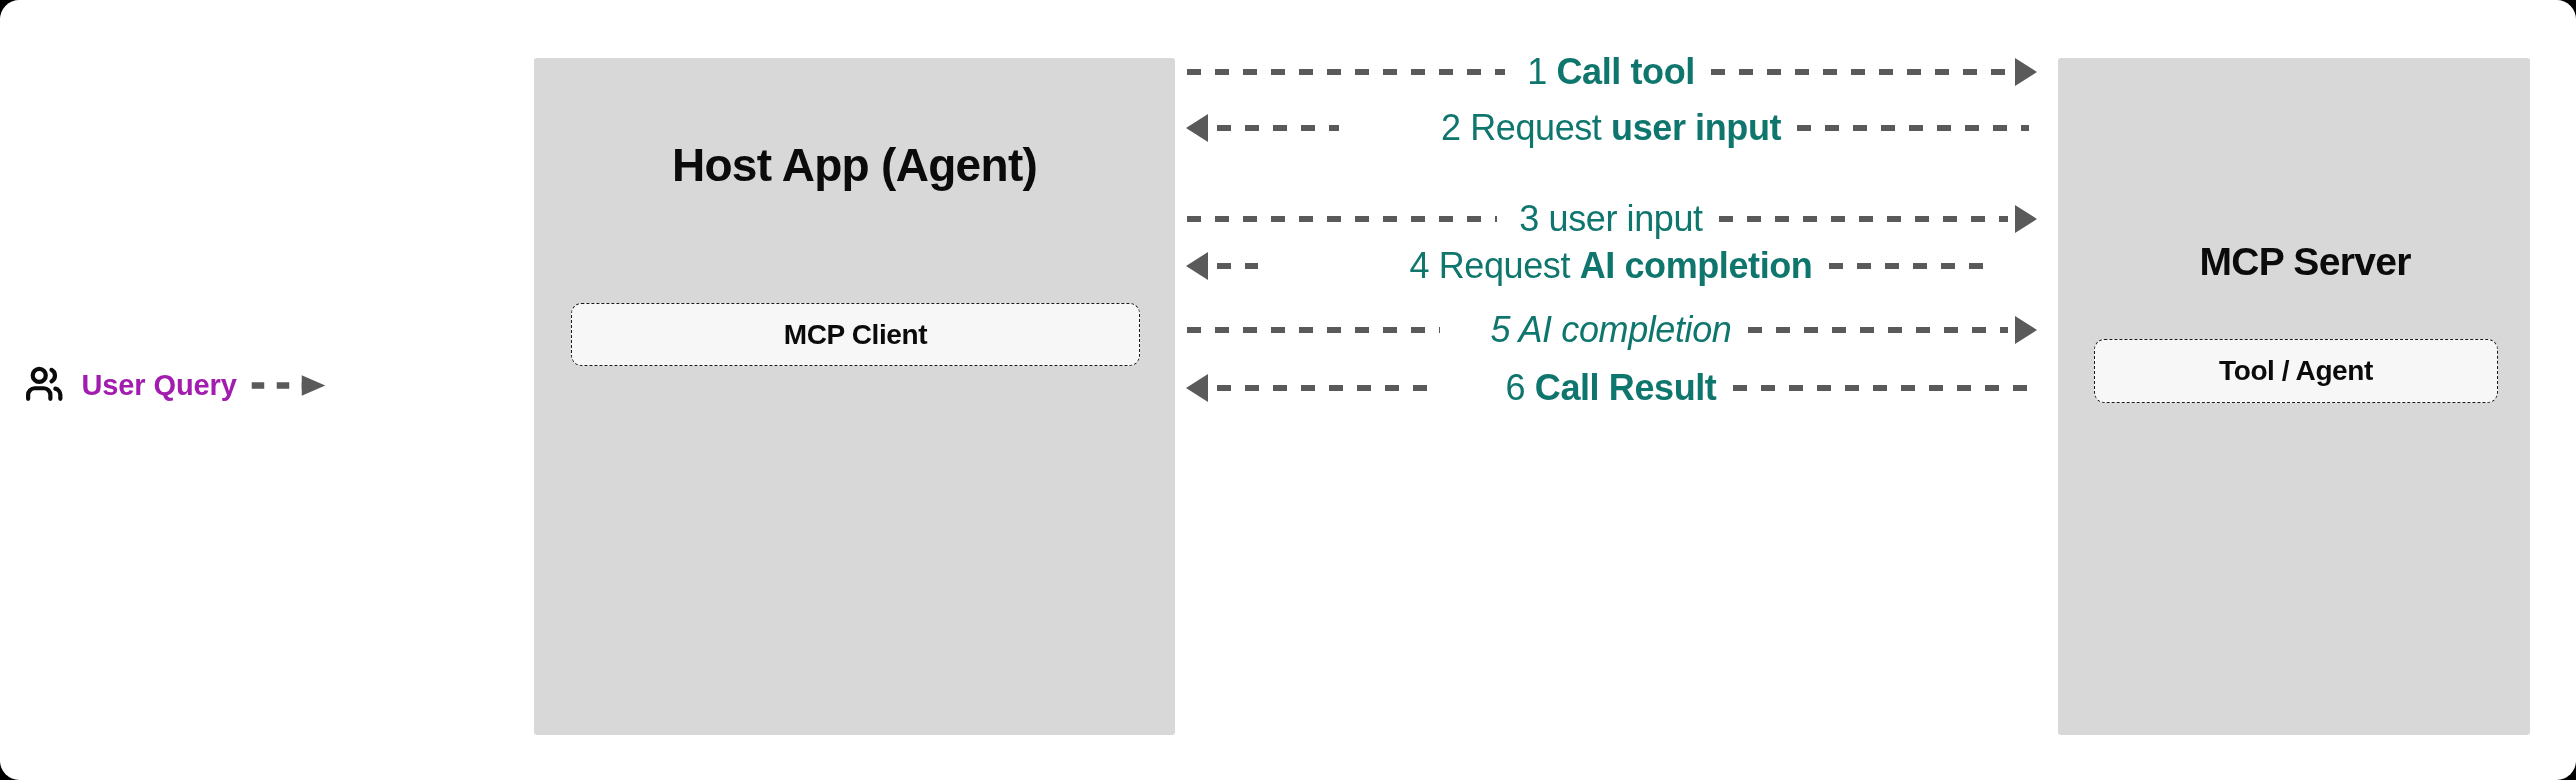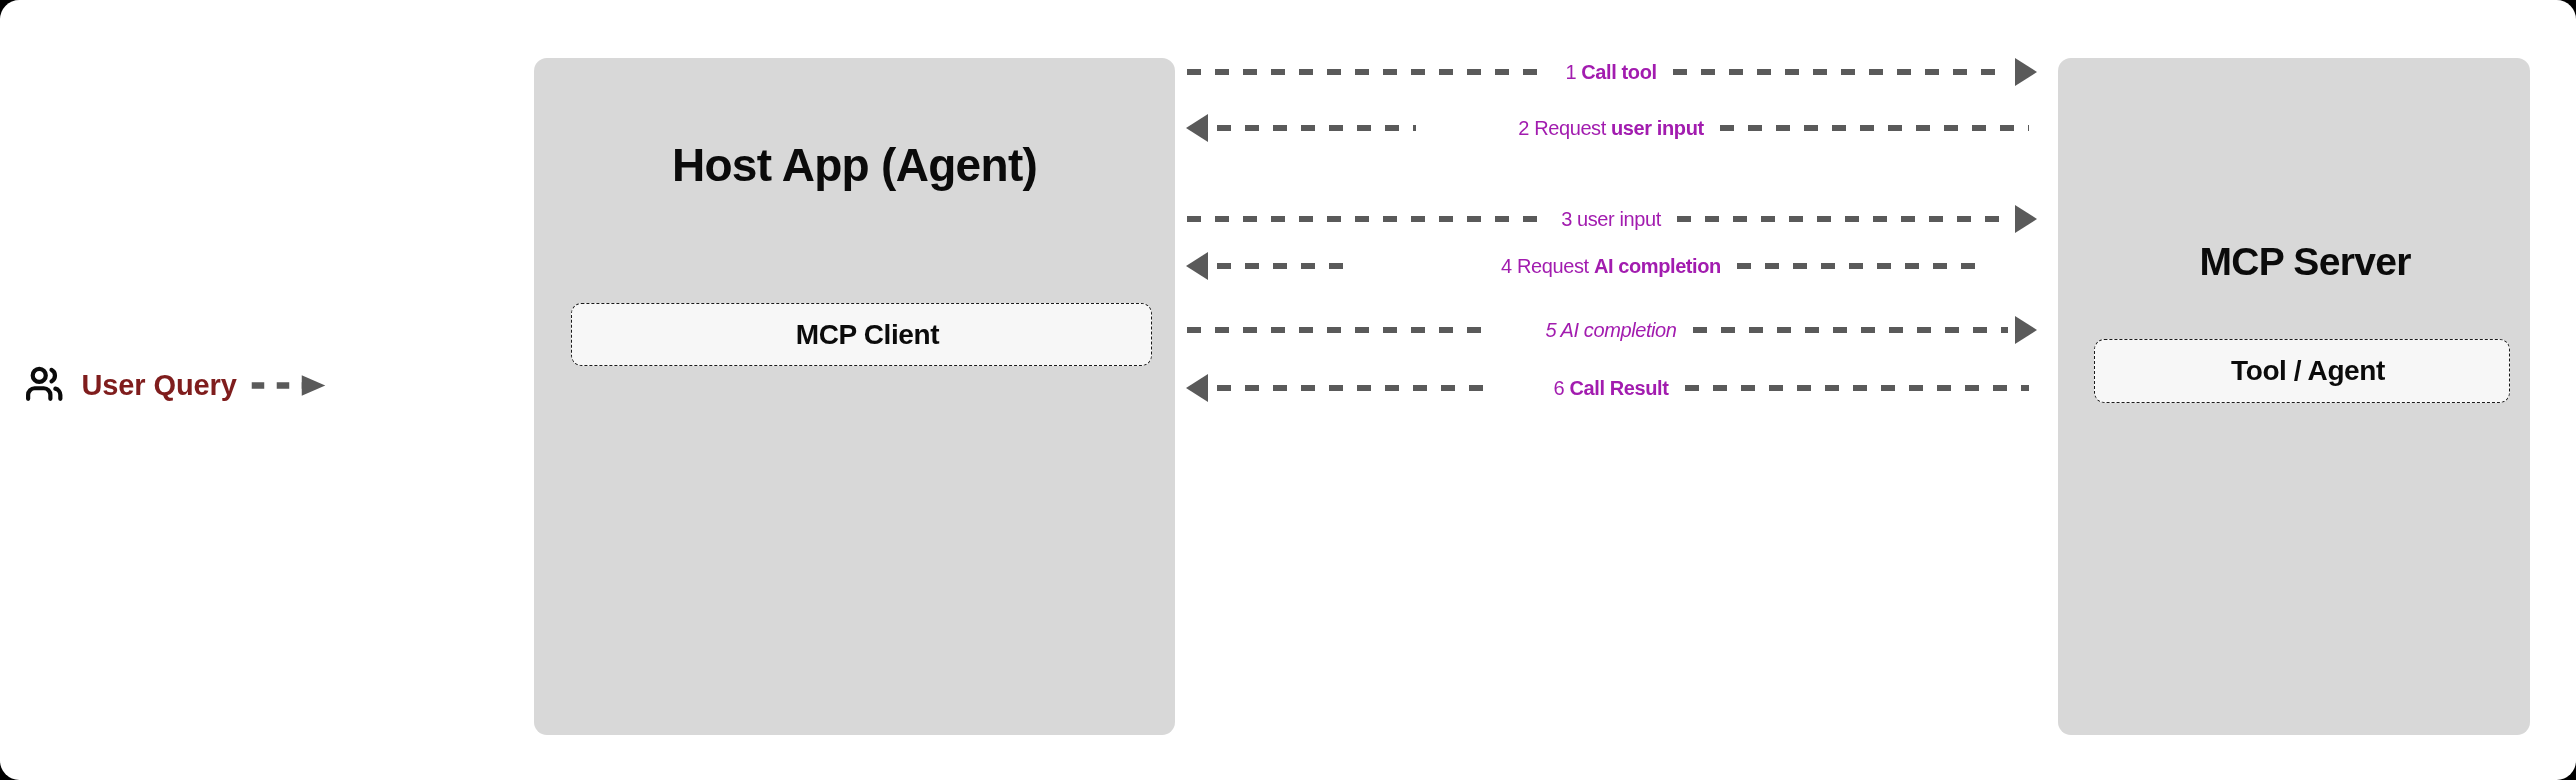--- a/index.html
+++ b/index.html
@@ -25,31 +25,31 @@
     top: 359px;
     height: 52px;
     display: flex;
     align-items: center;
     gap: 13.4px;
   }
   #user-query .users-icon { display:block; width: 46px; height: 46px; }
   #user-query .uq-label {
     font-size: 29px;
     font-weight: 700;
-    color: #7f1d1d;
+    color: #a21caf;
     letter-spacing: -0.1px;
     white-space: nowrap;
   }
   .uq-arrow { width: 77px; height: 25px; display:block; }
 
   
   .panel {
     position: absolute;
     background: #D8D8D8;
-    border-radius: 13px;
+    border-radius: 3px;
   }
   #host-panel  { left: 534px;  top: 58px; width: 641px; height: 677px; }
   #server-panel{ left: 2058px; top: 58px; width: 472px; height: 677px; }
 
   .panel-title {
     position: absolute;
     left: 0; right: 0;
     text-align: center;
     font-weight: 700;
     color: #0B0B0B;
@@ -65,38 +65,37 @@
     border: 1.5px dashed #1A1A1A;
     border-radius: 10.4px;
     display: flex;
     align-items: center;
     justify-content: center;
     font-size: 28px;
     font-weight: 700;
     color: #0B0B0B;
     letter-spacing: -0.4px;
     white-space: nowrap;
-    padding-left: 12px;
   }
   #mcp-client-box { left: 37px;  top: 245px; width: 567px; height: 61px; }
   #tool-agent-box { left: 36px;  top: 281px; width: 402px; height: 62px; justify-content: center; }
 
   
   .msg-row {
     position: absolute;
     left: 1187px;
     width: 848px;
     height: 42px;
     display: flex;
     align-items: center;
     justify-content: center;
   }
   .msg-label {
-    font-size: 20px;
-    color: #a21caf;
+    font-size: 36px;
+    color: #0f766e;
     letter-spacing: -0.4px;
     white-space: nowrap;
     padding: 0 16.4px;
     flex: 0 0 auto;
   }
   .msg-label .b { font-weight: 700; }
 
   .lead, .trail {
     flex: 1 1 auto;
     height: 42px;

